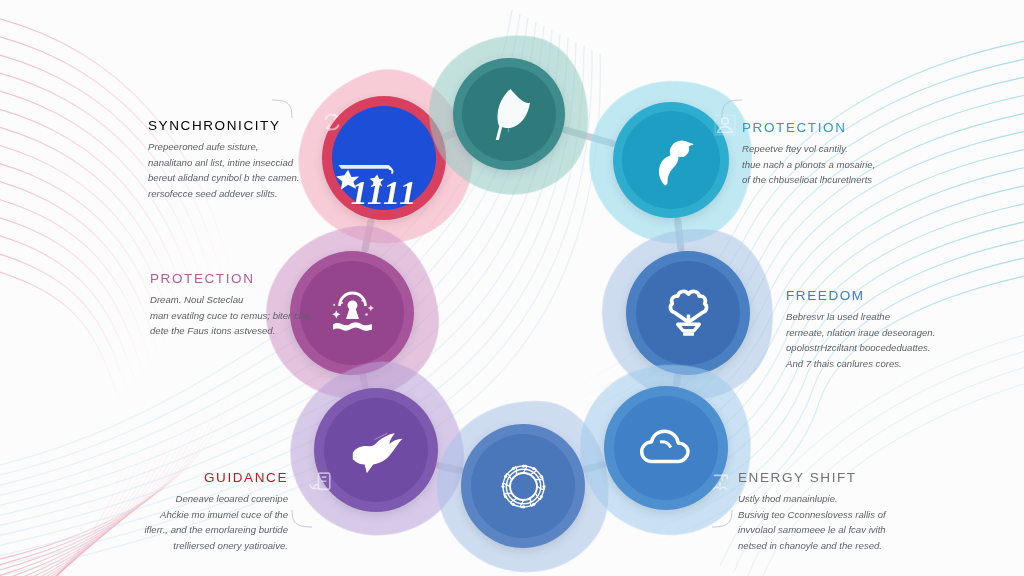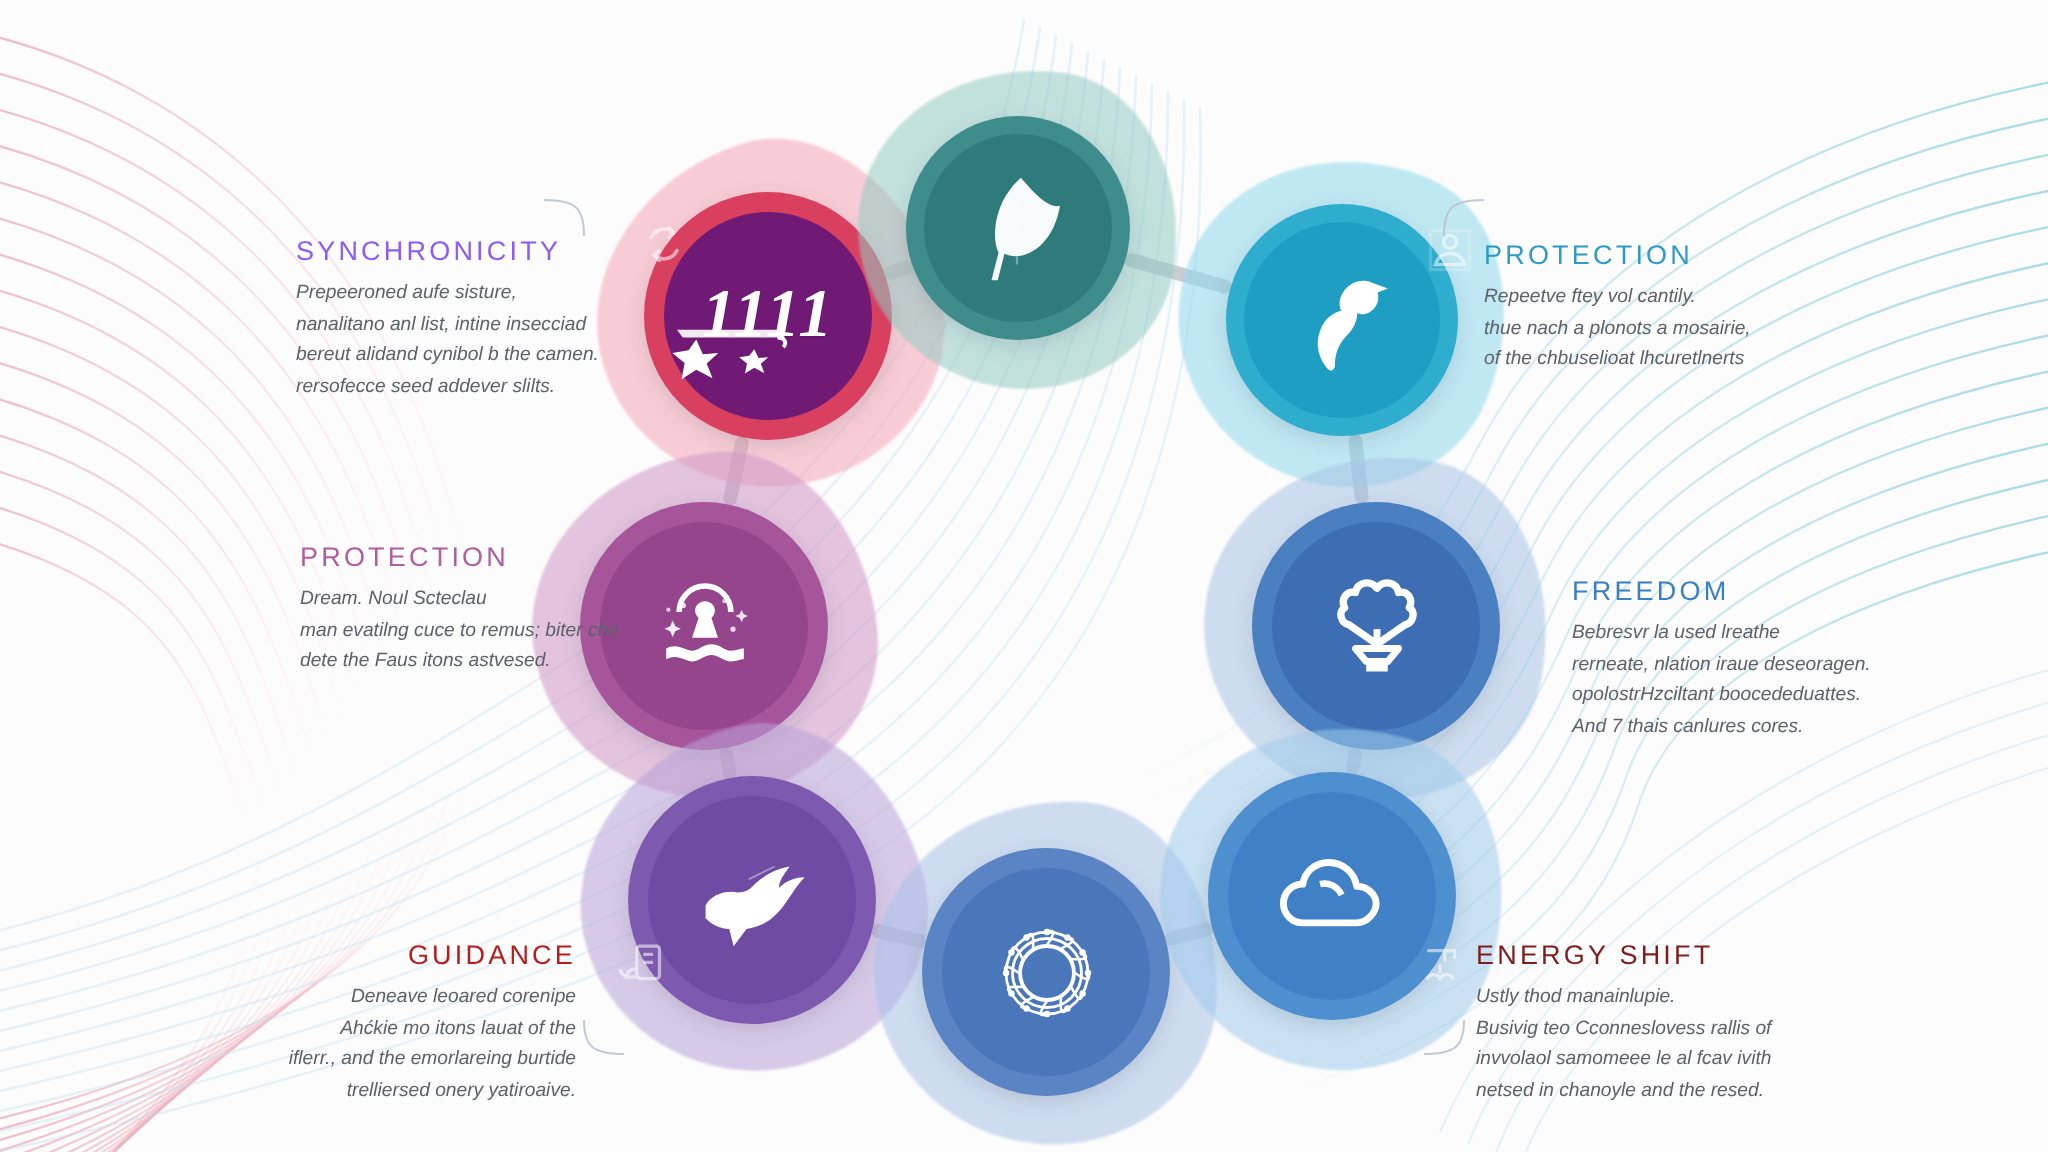--- a/index.html
+++ b/index.html
@@ -144,21 +144,21 @@
         <line x1="459.9" y1="470.5" x2="439.1" y2="465.5"></line>
         <line x1="364.8" y1="386.0" x2="363.2" y2="377.0"></line>
         <line x1="365.1" y1="249.3" x2="370.9" y2="221.7"></line>
       </g>
   </svg>
 
   <div id="nodelayer">
       <div class="node" style="left: 296px; top: 70px; width: 176px; height: 176px;">
         <div class="halo" style="left: 2px; top: 2px; width: 172px; height: 172px; background: rgb(245, 166, 184); border-radius: 58% 42% 48% 52% / 50% 56% 44% 50%; transform: rotate(-18deg);"></div>
         <div class="circle" style="left: 26px; top: 26px; width: 124px; height: 124px; background: rgb(217, 64, 96); box-shadow: rgba(60, 70, 90, 0.16) 0px 3px 10px;">
-          <div class="inner" style="left: 10px; top: 10px; width: 104px; height: 104px; background: #701a75;">
+          <div class="inner" style="left: 10px; top: 10px; width: 104px; height: 104px; background: #1d4ed8; align-items: flex-end;">
             <div class="numglyph">1111</div>
             <div style="position: absolute; left: 0px; top: 54%; width: 100%; text-align: center;">
               <svg width="69" height="29" viewBox="0 0 70 30">
         <path fill="#fff" d="M6 3h52l4 4H9z" opacity=".9"></path>
         <path fill="#fff" d="M16 8l3.4 7.6 8-0.6-6 5.4 3 7.6-8.4-4.4-7.6 5 1.6-8.4-6.4-5.2 8.4-1.4z"></path>
         <path fill="#fff" d="M46 13l2.2 4.6 5-0.4-3.8 3.4 1.8 4.8-5.2-2.8-4.8 3 1-5.2-4-3.2 5.2-0.8z"></path>
         <path fill="none" stroke="#fff" stroke-width="2" d="M58 7c4 0 5 3 3 5"></path>
       </svg>
             </div>
           </div>
@@ -332,21 +332,21 @@
     <g stroke="#b9c0ca" stroke-width="1" fill="none" stroke-opacity=".85">
       <path d="M272,100 C288,100 292,104 292,118"></path>
       <path d="M742,100 C726,100 722,104 722,118"></path>
       <path d="M312,527 C296,527 292,523 292,510"></path>
       <path d="M712,527 C728,527 732,523 732,510"></path>
     </g>
   </svg>
 
   <div id="labellayer">
       <div class="label-block ta-left" style="left: 148px; top: 118px;">
-        <div class="ttl" style="color: #8b5cf6;">SYNCHRONICITY</div>
+        <div class="ttl" style="color: #000000;">SYNCHRONICITY</div>
         <div class="body">
           <span>Prepeeroned aufe sisture,</span>
           <span>nanalitano anl list, intine insecciad</span>
           <span>bereut alidand cynibol b the camen.</span>
           <span>rersofecce seed addever slilts.</span>
         </div>
       </div>
       <div class="label-block ta-left" style="left: 742px; top: 120px;">
         <div class="ttl" style="color: rgb(47, 155, 196);">PROTECTION</div>
         <div class="body">
@@ -369,27 +369,27 @@
           <span>Bebresvr la used lreathe</span>
           <span>rerneate, nlation iraue deseoragen.</span>
           <span>opolostrHzciltant boocededuattes.</span>
           <span>And 7 thais canlures cores.</span>
         </div>
       </div>
       <div class="label-block ta-right" style="left: 88px; top: 470px;">
         <div class="ttl" style="color: #b91c1c;">GUIDANCE</div>
         <div class="body">
           <span>Deneave leoared corenipe</span>
-          <span>Ahćkie mo itons lauat of the</span>
+          <span>Ahćkie mo imumel cuce of the</span>
           <span>iflerr., and the emorlareing burtide</span>
           <span>trelliersed onery yatiroaive.</span>
         </div>
       </div>
       <div class="label-block ta-left" style="left: 738px; top: 470px;">
-        <div class="ttl" style="color: #7f1d1d;">ENERGY SHIFT</div>
+        <div class="ttl" style="color: #737373;">ENERGY SHIFT</div>
         <div class="body">
           <span>Ustly thod manainlupie.</span>
           <span>Busivig teo Cconneslovess rallis of</span>
           <span>invvolaol samomeee le al fcav ivith</span>
           <span>netsed in chanoyle and the resed.</span>
         </div>
       </div>
     </div>
 
 </div>

